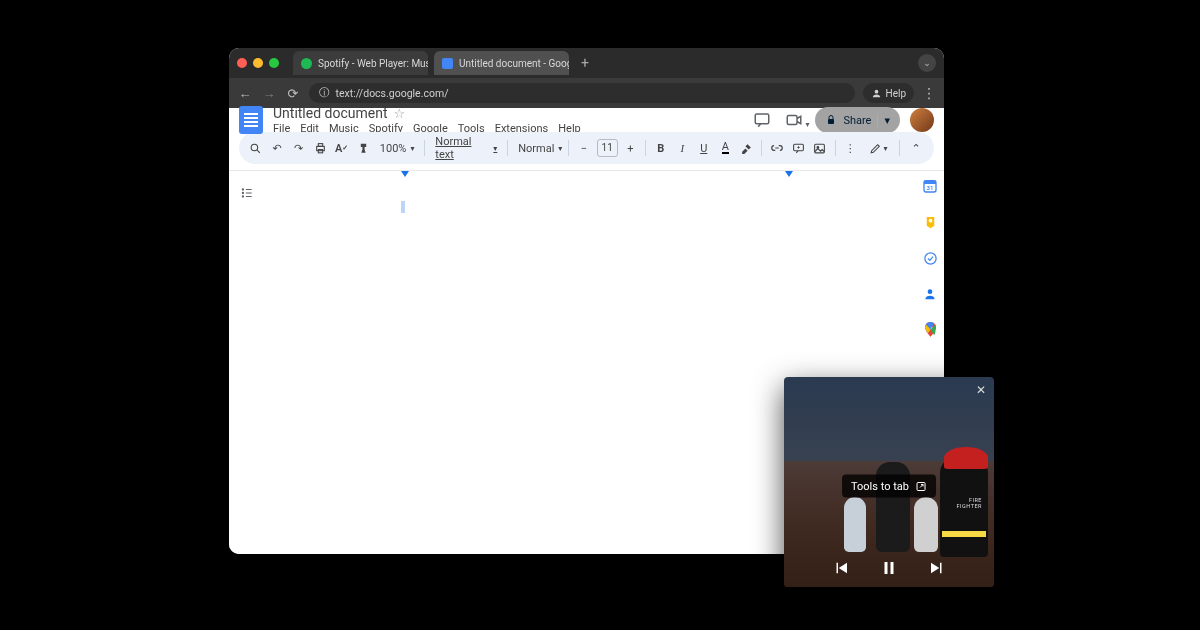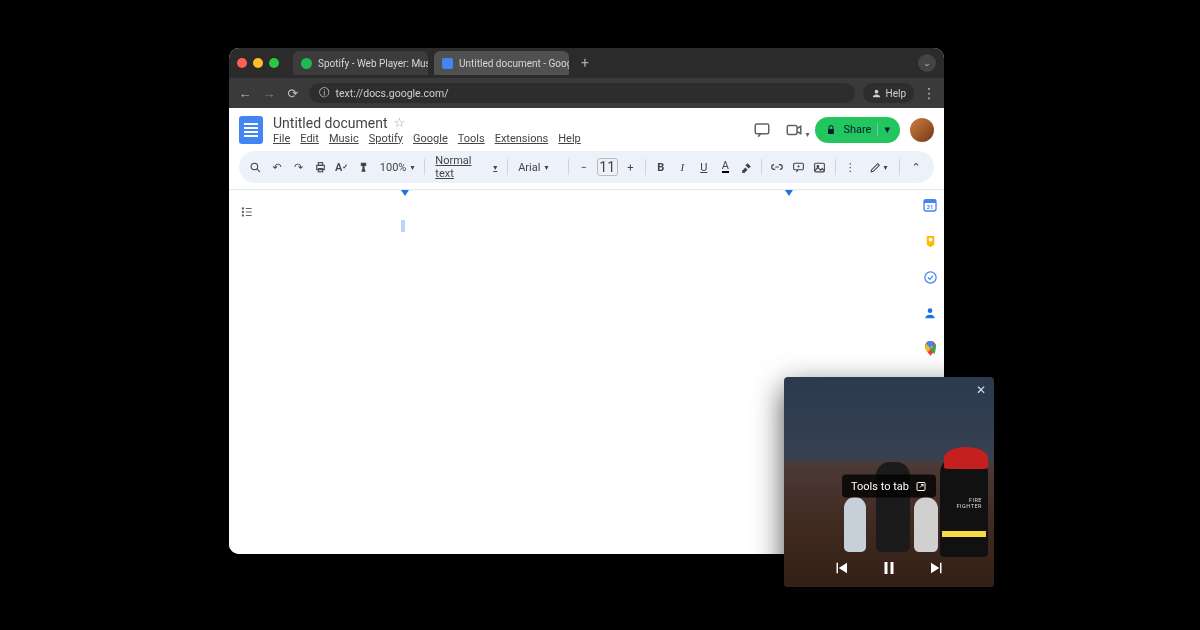--- a/index.html
+++ b/index.html
@@ -54,42 +54,42 @@
   .guest-chip {
     height: 20px; padding: 0 8px;
     background: #2d2d2d; border-radius: 10px;
     display:flex; align-items:center; gap:4px;
     font-size: 10px; color:#d0d0d0;
   }
   .kebab { font-size: 14px; cursor:pointer; }
 
   
   .docs-header {
-    height: 43px; background: #fff;
+    height: 24px; background: #fff;
     display: flex; align-items: center;
     padding: 4px 10px; gap: 10px;
     border-bottom: 0;
   }
   .docs-logo {
     width: 24px; height: 28px;
     background: #4285f4; border-radius: 3px;
     position: relative;
   }
   .docs-logo::before {
     content:""; position:absolute; left:5px; top:7px; width:14px; height:2px; background:#fff; box-shadow: 0 4px 0 #fff, 0 8px 0 #fff, 0 12px 0 #fff;
   }
   .doc-heading { display:flex; flex-direction: column; gap: 1px; flex:1; }
   .doc-title-row { display:flex; align-items:center; gap:6px; color:#444; font-size: 14px; }
   .menu-row { display:flex; gap: 10px; font-size: 11px; color:#444; }
   .menu-item { cursor:pointer;text-decoration:underline; }
   .header-right { display:flex; align-items:center; gap:10px; }
   .hdr-icon { width:22px; height:22px; display:flex; align-items:center; justify-content:center; color:#5f6368; cursor:pointer; background:none; }
   .share-btn {
     height: 26px; padding: 0 10px 0 10px;
-    background: #22c55e; border-radius: 20px;
+    background: #a3a3a3; border-radius: 20px;
     display:flex; align-items:center; gap:6px;
     font-size: 11px; color:#001d35; cursor:pointer;
   }
   .share-caret { border-left:1px solid #8bb5d3; padding-left:6px; }
   .avatar { width:24px; height:24px; border-radius:50%; background: linear-gradient(135deg,#d08040,#703818); }
 
   
   .toolbar {
     height: 32px;
     background: #edf2fa;
@@ -97,21 +97,21 @@
     margin: 0 10px 6px 10px;
     display:flex; align-items:center;
     padding: 0 8px; gap: 4px;
     font-size: 11px; color:#444;
   }
   .tb-icon { width:20px; height:22px; display:flex; align-items:center; justify-content:center; cursor:pointer; border-radius:4px; }
   .tb-sep { width:1px; height:16px; background:#cbd5e1; margin: 0 2px; }
   .tb-select { display:flex; align-items:center; gap:4px; padding: 0 4px; cursor:pointer; }
   .fontsize-box {
     width: 24px; height: 18px; border:1px solid #bbb; text-align:center;
-    font-size:14px; line-height:16px; border-radius:3px;
+    font-size:10px; line-height:16px; border-radius:3px;
   }
   .tb-right { margin-left:auto; display:flex; align-items:center; gap:4px; }
 
   
   .docs-body {
     flex: 1; background: #fff; position: relative;
     border-top: 1px solid #e5e7eb;
     display:flex;
   }
   .outline-btn {
@@ -323,21 +323,21 @@
         <span>100%</span>
         <span style="font-size:8px;">▾</span>
       </div>
     <div class="tb-sep"></div>
     <div class="tb-select" style="min-width:70px;text-decoration:underline;">
         <span>Normal text</span>
         <span style="font-size:8px;">▾</span>
       </div>
     <div class="tb-sep"></div>
     <div class="tb-select" style="min-width:48px;">
-        <span>Arial</span>
+        <span>Normal</span>
         <span style="font-size:8px;">▾</span>
       </div>
     <div class="tb-sep"></div>
     <div class="tb-icon">−</div>
     <div class="fontsize-box">11</div>
     <div class="tb-icon">+</div>
     <div class="tb-sep"></div>
     <div class="tb-icon" style="font-weight:700;">B</div>
     <div class="tb-icon" style="font-style:italic;font-family:serif;">I</div>
     <div class="tb-icon" style="text-decoration:underline;">U</div>

